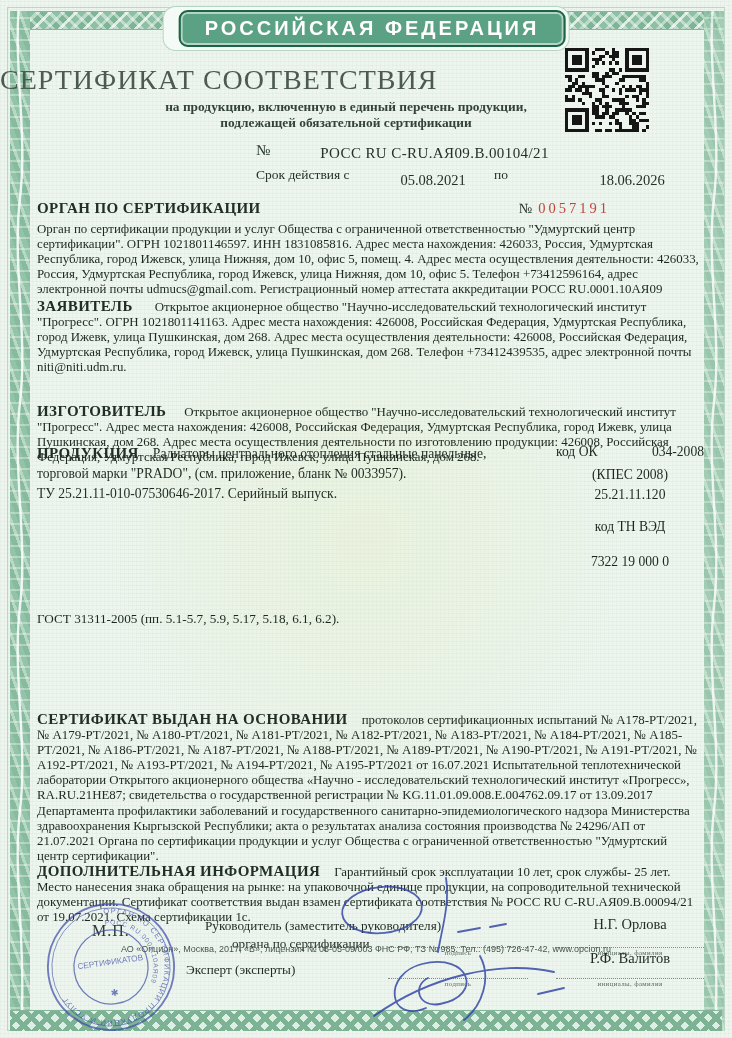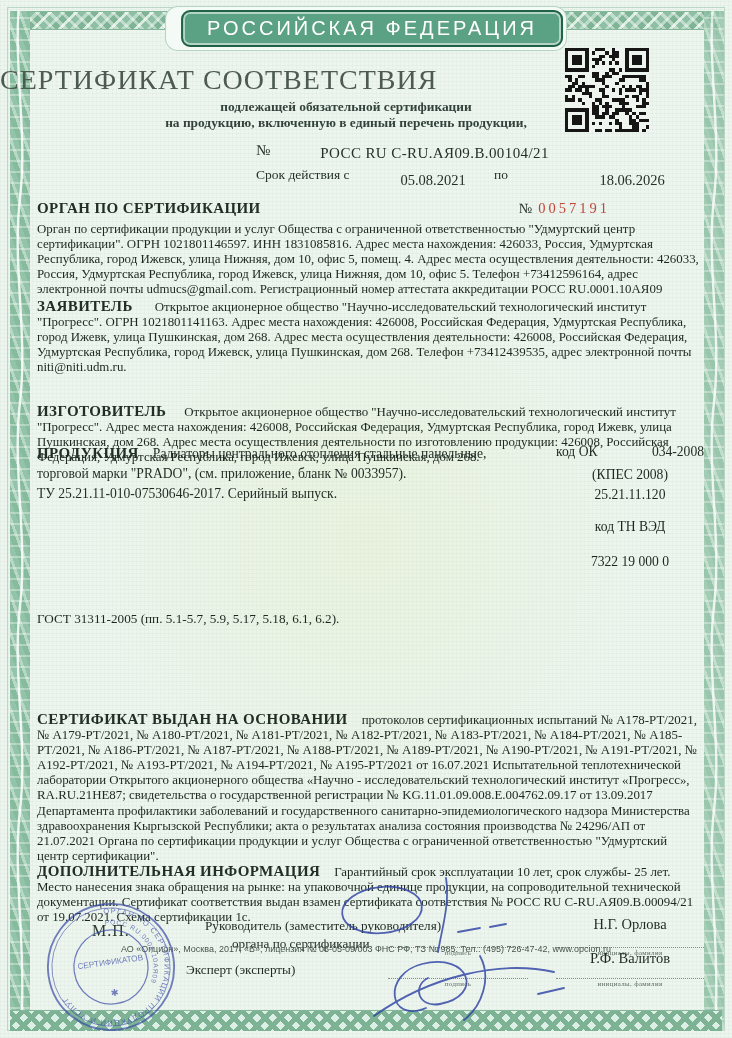--- a/index.html
+++ b/index.html
@@ -25,21 +25,21 @@
     background:
       repeating-linear-gradient(0deg, rgba(255,255,255,.35) 0 2px, transparent 2px 11px),
       repeating-linear-gradient(70deg, #86bb9d 0 5px, #b7d8c4 5px 8px, #93c3a8 8px 13px);}
   .border-left{left:10px;}
   .border-right{right:8px;opacity:.8;}
   .wave{position:absolute;inset:0;width:100%;height:100%;}
   .banner{position:absolute;top:7px;left:50%;transform:translateX(-50%);
     background:#f4faf5;padding:3px;border-radius:12px;z-index:6;box-shadow:0 0 0 1px #b7d5c3;}
   .banner-inner{background:#5ba183;border:2px solid #1f6347;border-radius:9px;
     box-shadow:inset 0 0 0 2px rgba(255,255,255,.55);
-    padding:5px 24px;font-family:"Liberation Sans", sans-serif;font-weight:normal;
+    padding:5px 24px;font-family:"Liberation Sans", sans-serif;font-weight:bold;
     font-size:20px;letter-spacing:3px;color:#fff;white-space:nowrap;margin-left:12px;}
   .qr{position:absolute;left:565px;top:48px;width:84px;height:84px;z-index:5;
     display:grid;grid-template-columns:repeat(25,1fr);grid-auto-rows:1fr;background:#eef4ee;}
   .qm{background:#161616;}
   .doc-title{position:absolute;left:0;right:40px;top:64px;
     font-size:28px;letter-spacing:1px;color:#4c5a50;}
   .doc-sub{position:absolute;left:0;right:40px;top:99px;text-align:center;
     font-weight:bold;font-size:13.4px;line-height:16px;color:#33423a;}
   .lbl{font-size:13.5px;color:#26332a;}
   .val{font-size:15px;color:#243027;}
@@ -709,22 +709,22 @@
       <div class="qm"></div>
       <div class="qm"></div>
       <div class="qm"></div>
       <div></div>
       <div class="qm"></div>
       <div></div>
     </div>
 
   <div class="doc-title">СЕРТИФИКАТ СООТВЕТСТВИЯ</div>
   <div class="doc-sub">
+    <div>на продукцию, включенную в единый перечень продукции,</div>
     <div>подлежащей обязательной сертификации</div>
-    <div>на продукцию, включенную в единый перечень продукции,</div>
   </div>
 
   <span class="pos lbl" style="left:256px;top:142px;font-size:15px;">№</span>
   <span class="pos val" style="left:292px;top:145px;width:285px;text-align:center;letter-spacing:.4px;">РОСС RU С-RU.АЯ09.В.00104/21</span>
 
   <span class="pos lbl" style="left:256px;top:167px;">Срок действия с</span>
   <span class="pos val" style="left:378px;top:172px;width:110px;text-align:center;font-size:14.5px;">05.08.2021</span>
   <span class="pos lbl" style="left:494px;top:167px;">по</span>
   <span class="pos val" style="left:572px;top:172px;width:120px;text-align:center;font-size:14.5px;">18.06.2026</span>
 

